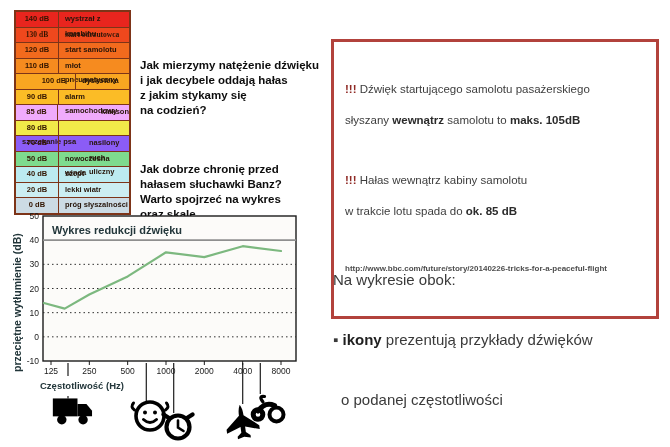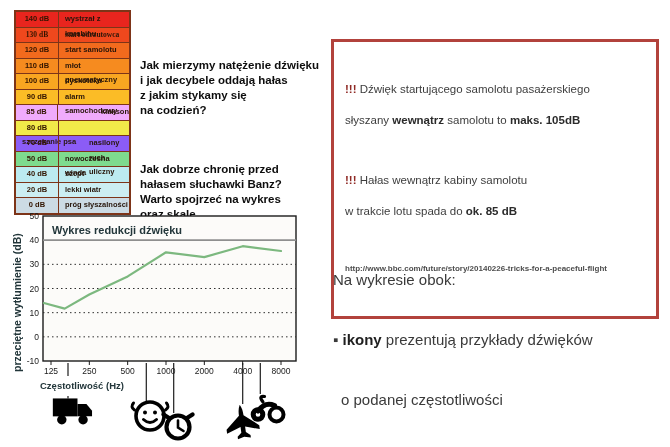--- a/index.html
+++ b/index.html
@@ -67,21 +67,21 @@
         <div class="db-cell-label">start odrzutowca</div>
       </div>
       <div class="db-row" style="background: rgb(242, 106, 29);">
         <div class="db-cell-level">120 dB</div>
         <div class="db-cell-label">start samolotu</div>
       </div>
       <div class="db-row" style="background: rgb(246, 139, 31);">
         <div class="db-cell-level">110 dB</div>
         <div class="db-cell-label">młot pneumatyczny</div>
       </div>
-      <div class="db-row" style="background: rgb(249, 166, 33);">
+      <div class="db-row" style="background: rgb(249, 166, 33); padding-left: 17px;">
         <div class="db-cell-level">100 dB</div>
         <div class="db-cell-label">dyskoteka</div>
       </div>
       <div class="db-row" style="background: rgb(251, 188, 38);">
         <div class="db-cell-level">90 dB</div>
         <div class="db-cell-label">alarm samochodowy</div>
       </div>
       <div class="db-row" style="background: #f0abfc; gap: 37px;">
         <div class="db-cell-level">85 dB</div>
         <div class="db-cell-label">klakson</div>

